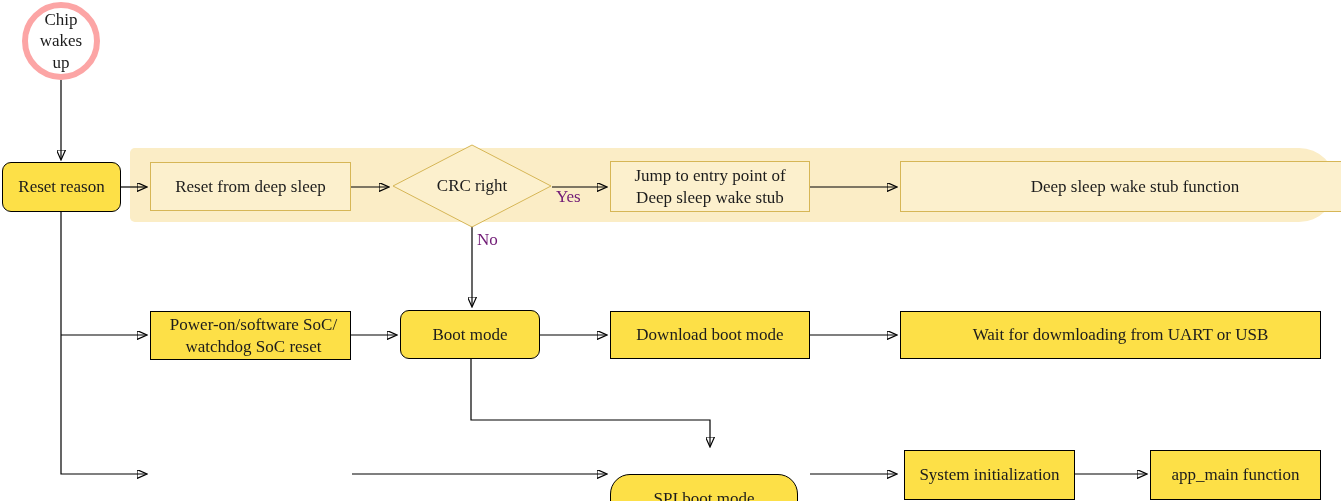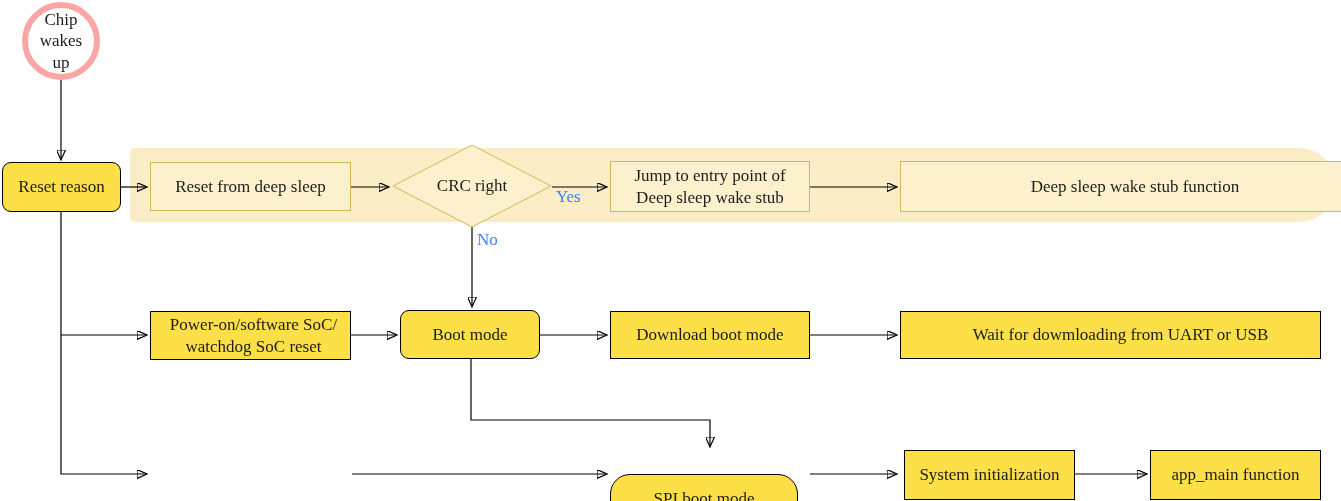--- a/index.html
+++ b/index.html
@@ -47,21 +47,21 @@
   .plain  { background: #fde047; border: 1px solid #000000; }
   .round  { border-radius: 9px; }
   .hlbox  { background: #fcf0cd; border: 1px solid #d6b656; }
   .circle { background: #ffffff; border: 6px solid #fca5a5; border-radius: 50%; }
   .diamond { background: transparent; border: none; }
   .diamond svg { position: absolute; left: 0; top: 0; width: 100%; height: 100%; }
   .diamond span { position: relative; }
   .edge-label {
     position: absolute;
     font-size: 17px;
-    color: #3b82f6;
+    color: #701a75;
     z-index: 2;
   }
 </style>
 </head>
 <body>
 
 <div class="canvas">
 
   <div class="band"></div>
 

